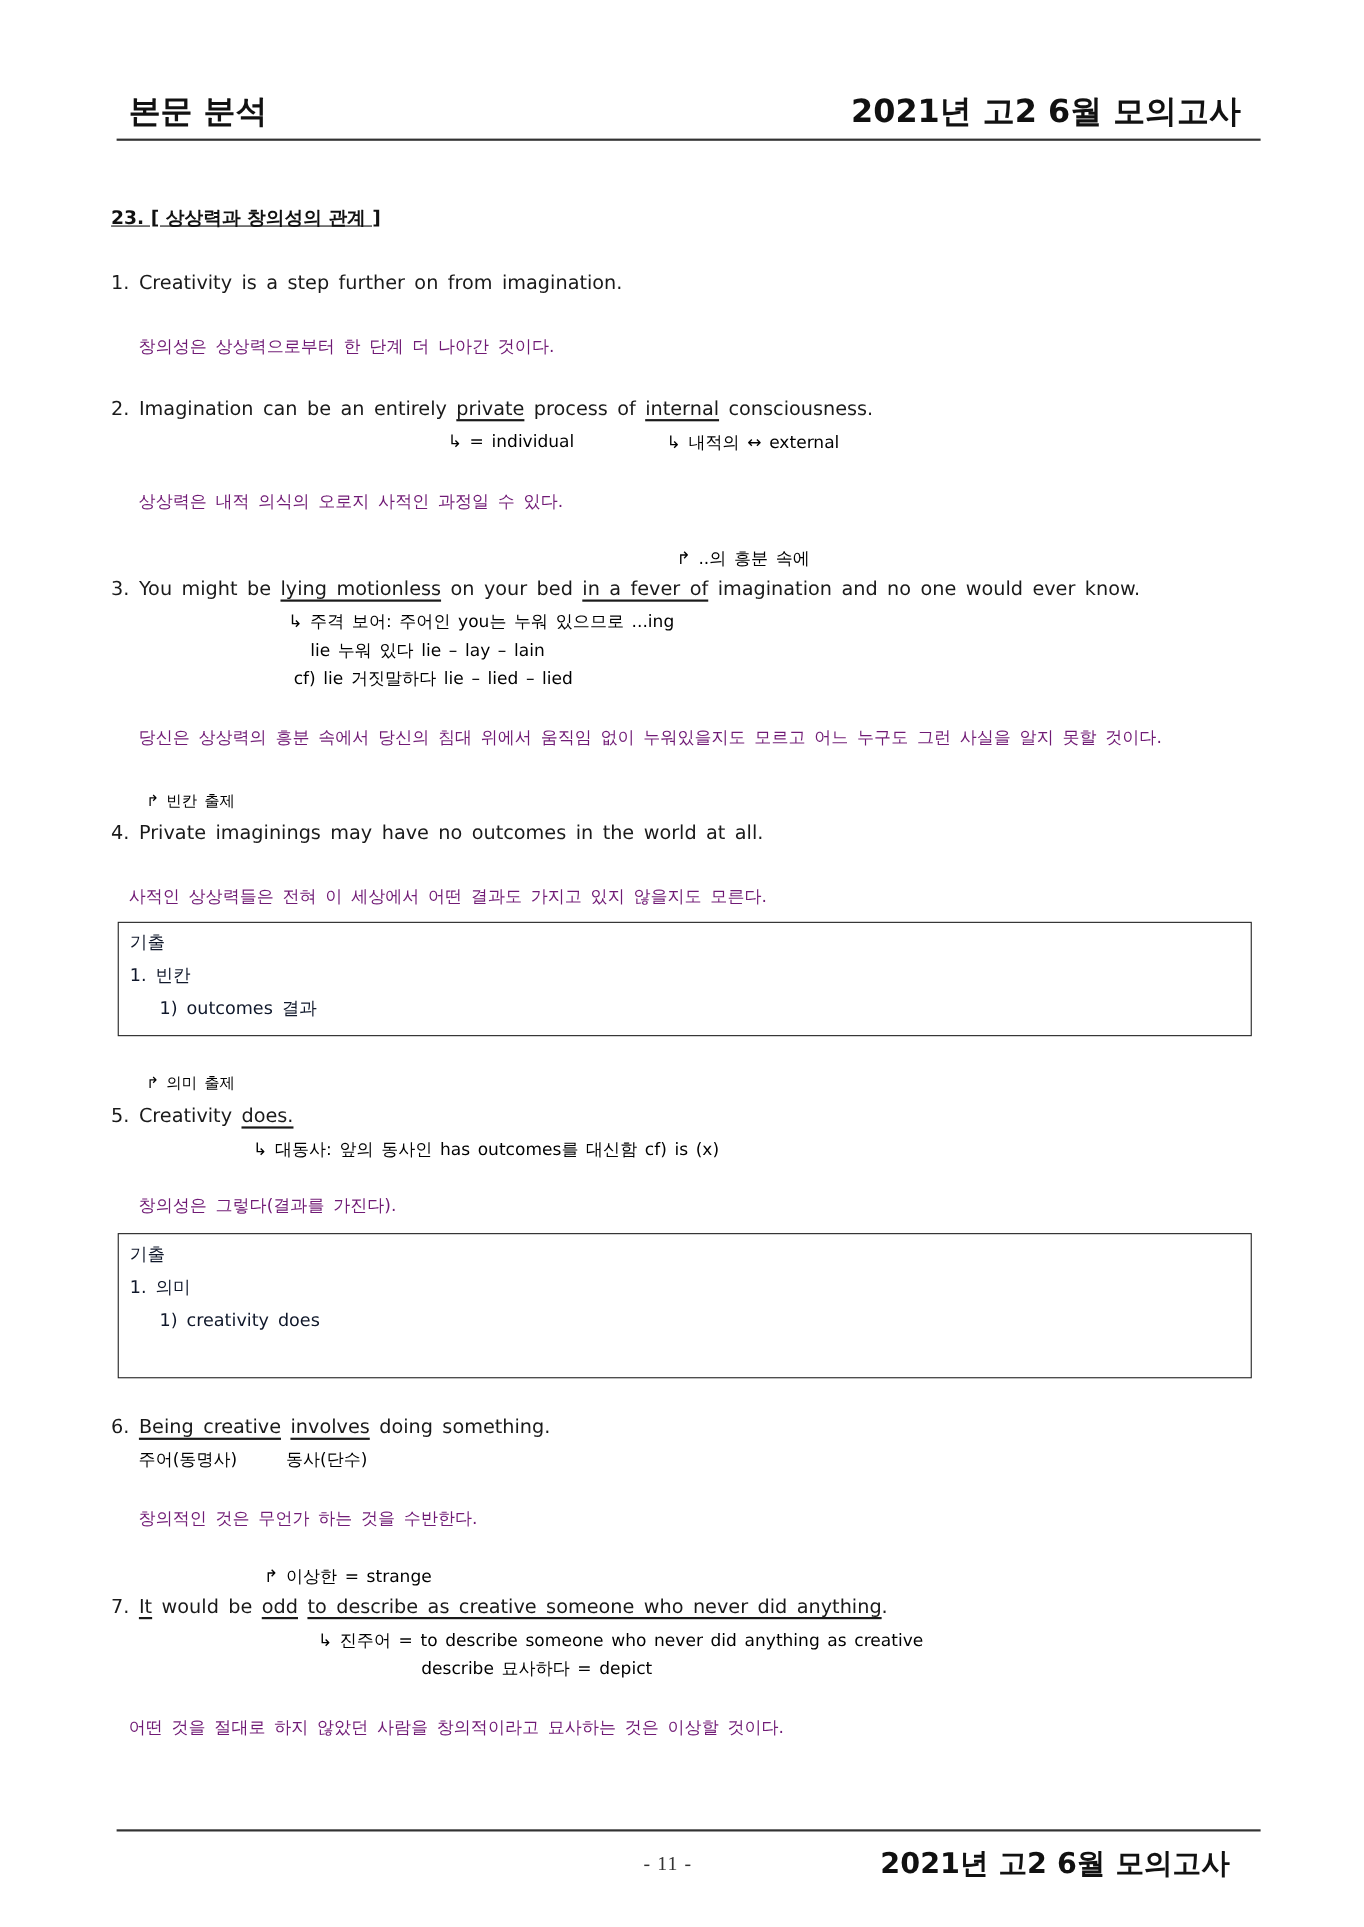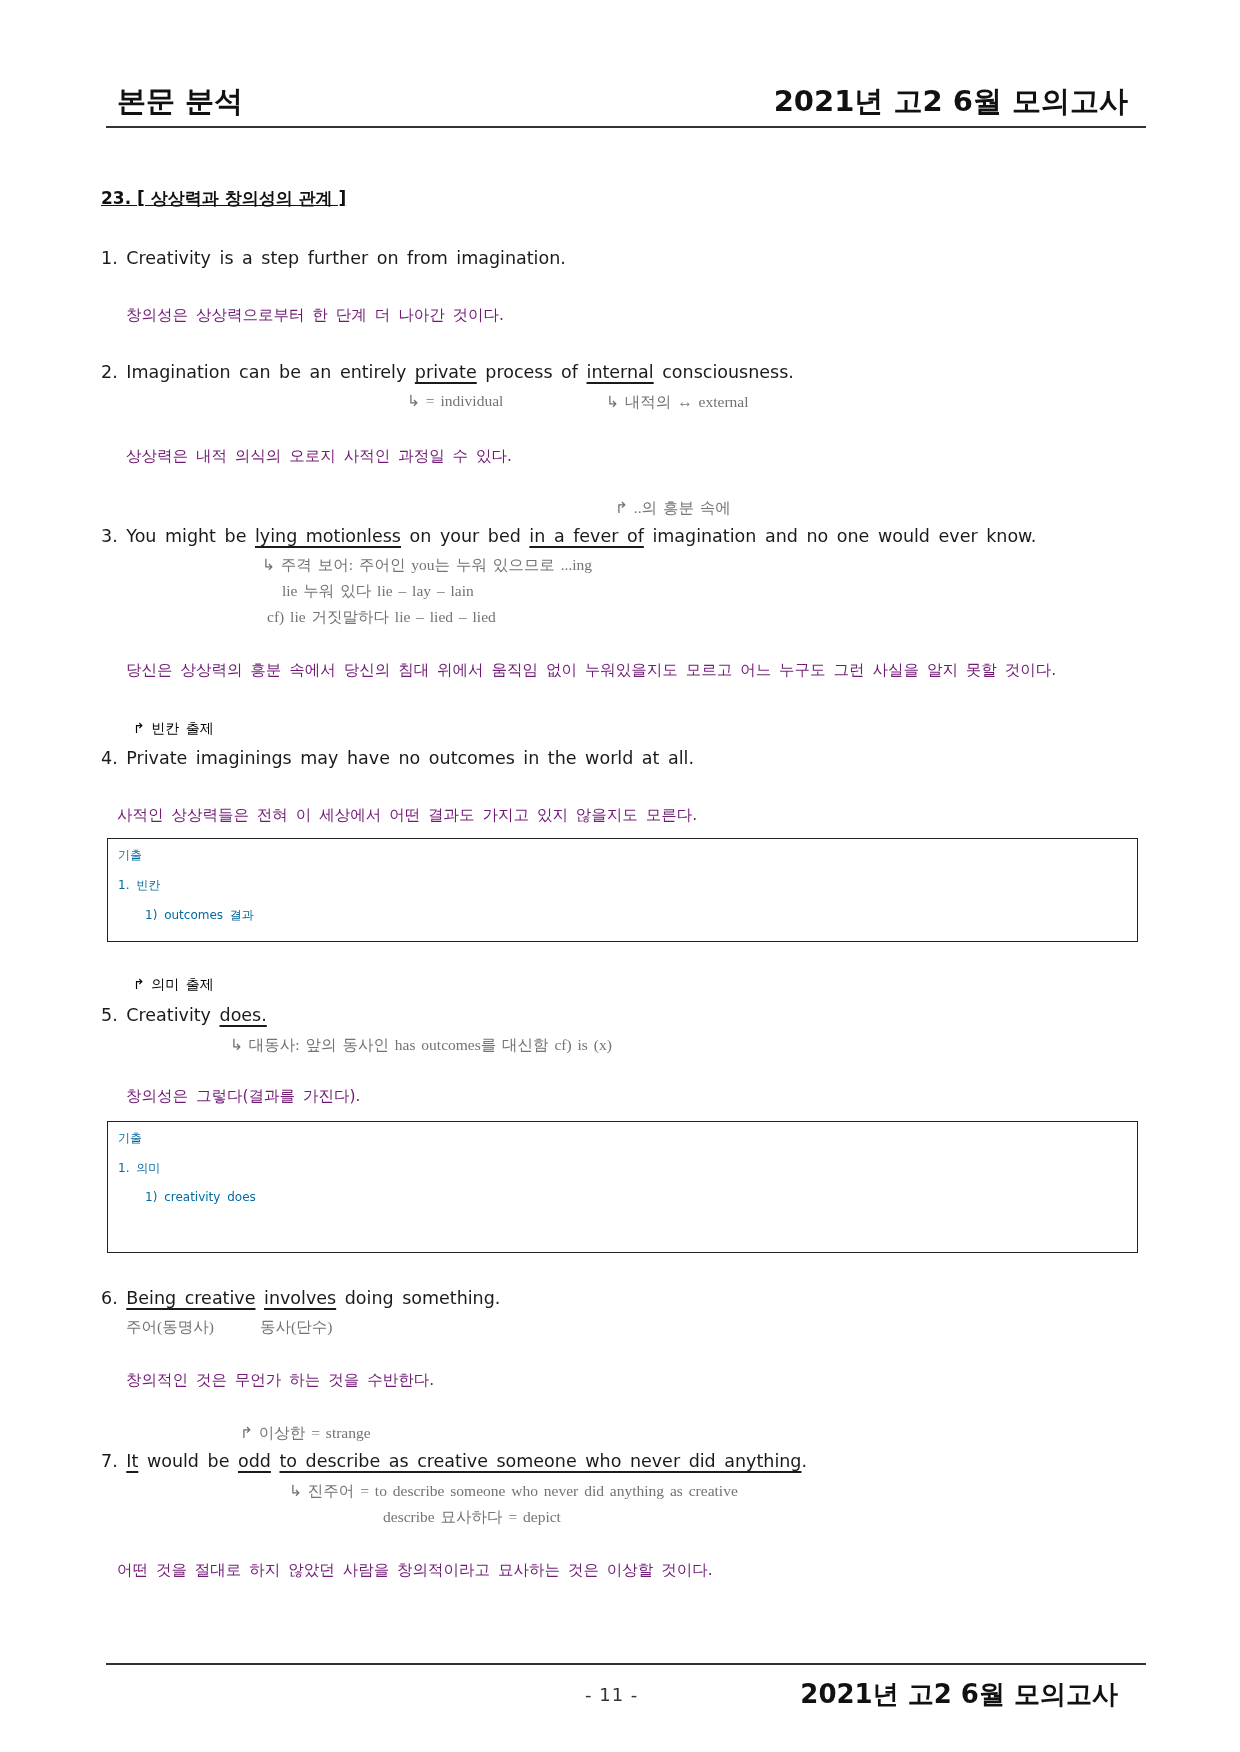--- a/index.html
+++ b/index.html
@@ -7,27 +7,27 @@
     width: 1240px; height: 1752px; position: relative; overflow: hidden;
     font-family: "DejaVu Sans", "Liberation Sans", sans-serif;
     color: #1a1a1a;
   }
   .abs { position: absolute; white-space: nowrap; }
   .hdr { font-weight: bold; font-size: 29px; letter-spacing: 0px; color: #111; }
   .rule { position: absolute; left: 106px; width: 1040px; height: 2px; background: #333; }
   .sec-title { font-weight: bold; font-size: 17px; color: #111; }
   .en { font-size: 17.5px; color: #1a1a1a; word-spacing: 3px; }
   .ko { font-size: 15.5px; color: #701a75; word-spacing: 3px; }
-  .note { font-size: 15.5px; color: #737373; word-spacing: 2px; font-family: Liberation Serif, serif; }
+  .note { font-size: 15.5px; color: #000000; word-spacing: 2px; }
   .tag { font-size: 14px; color: #000000; word-spacing: 2px; }
   .u { text-decoration: underline; text-underline-offset: 4px; text-decoration-thickness: 1.5px; }
   .box {
     position: absolute; left: 107px; width: 1031px; border: 1.5px solid #222; box-sizing: border-box;
   }
-  .box .line { position: absolute; font-size: 12px; color: #0369a1; white-space: nowrap; word-spacing: 3px; }
+  .box .line { position: absolute; font-size: 16px; color: #0f172a; white-space: nowrap; word-spacing: 3px; }
   .footer-page { font-size: 18px; color: #333; letter-spacing: 1px; }
   .footer-title { font-weight: bold; font-size: 26px; color: #111; }
 </style>
 </head>
 <body>
 
 <div class="abs hdr" style="left:117px; top:82px;">본문 분석</div>
 <div class="abs hdr" style="right:112px; top:82px;">2021년 고2 6월 모의고사</div>
 <div class="rule" style="top:126px;"></div>
 
@@ -95,14 +95,14 @@
 <div class="abs note" style="left:240px; top:1423px;">↱ 이상한 = strange</div>
 <div class="abs en" style="left:101px; top:1451px;">
   <span>7.</span>
   <span class="u">It</span><span> would be </span><span class="u">odd</span><span> </span><span class="u">to describe as creative someone who never did anything</span><span>.</span>
 </div>
 <div class="abs note" style="left:289px; top:1481px;">↳ 진주어 = to describe someone who never did anything as creative</div>
 <div class="abs note" style="left:383px; top:1507px;">describe 묘사하다 = depict</div>
 <div class="abs ko" style="left:117px; top:1560px;">어떤 것을 절대로 하지 않았던 사람을 창의적이라고 묘사하는 것은 이상할 것이다.</div>
 
 <div class="rule" style="top:1663px;"></div>
-<div class="abs footer-page" style="left:585px; top:1684px;">- 11 -</div>
+<div class="abs footer-page" style="left:585px; top:1684px;font-family:Liberation Serif, serif;">- 11 -</div>
 <div class="abs footer-title" style="right:122px; top:1677px;">2021년 고2 6월 모의고사</div>
 
 </body></html>

